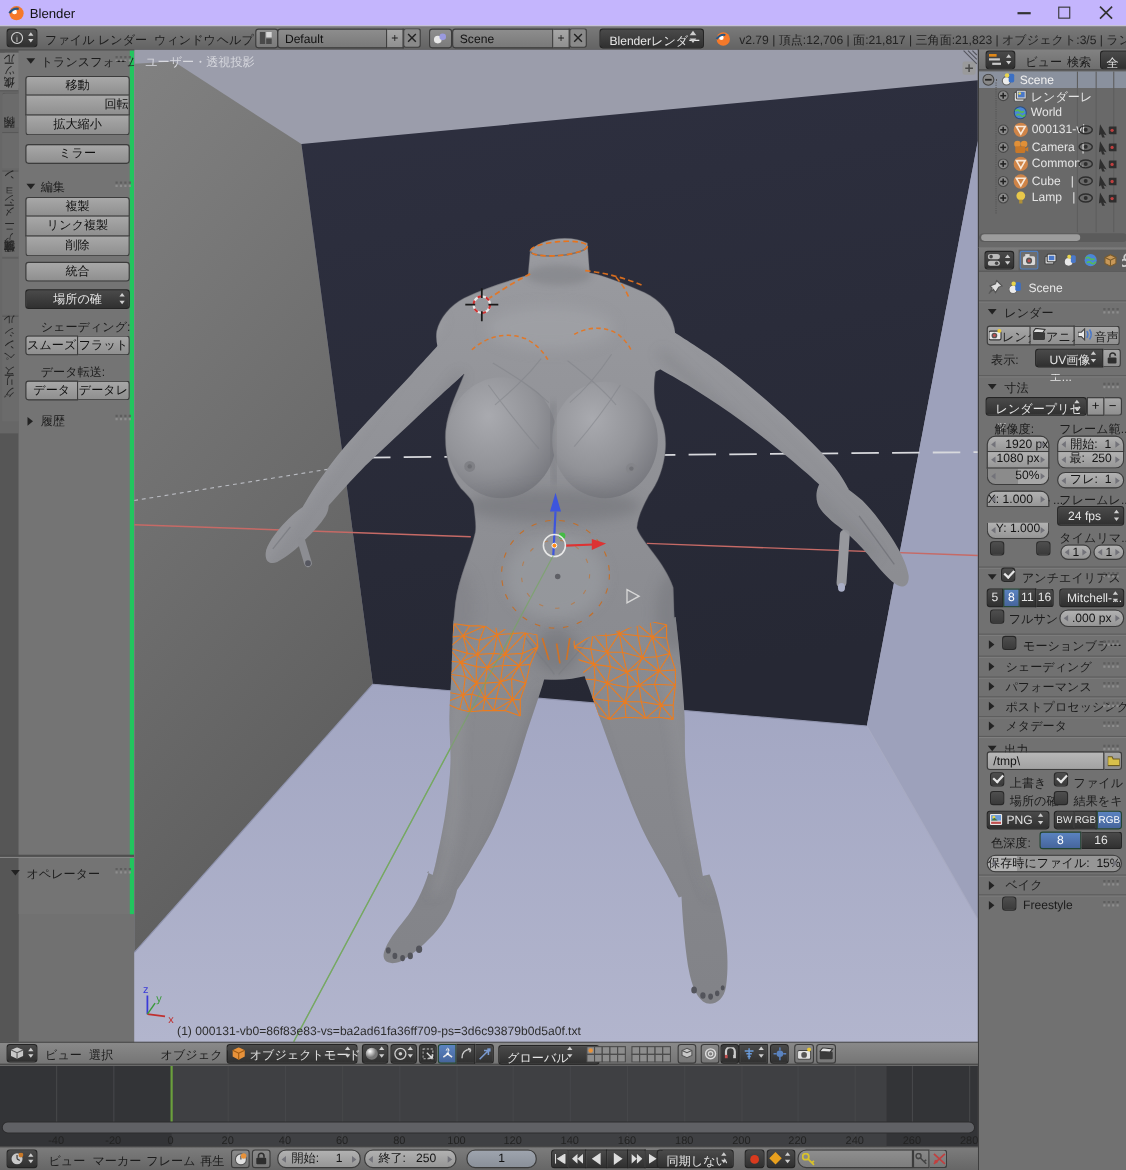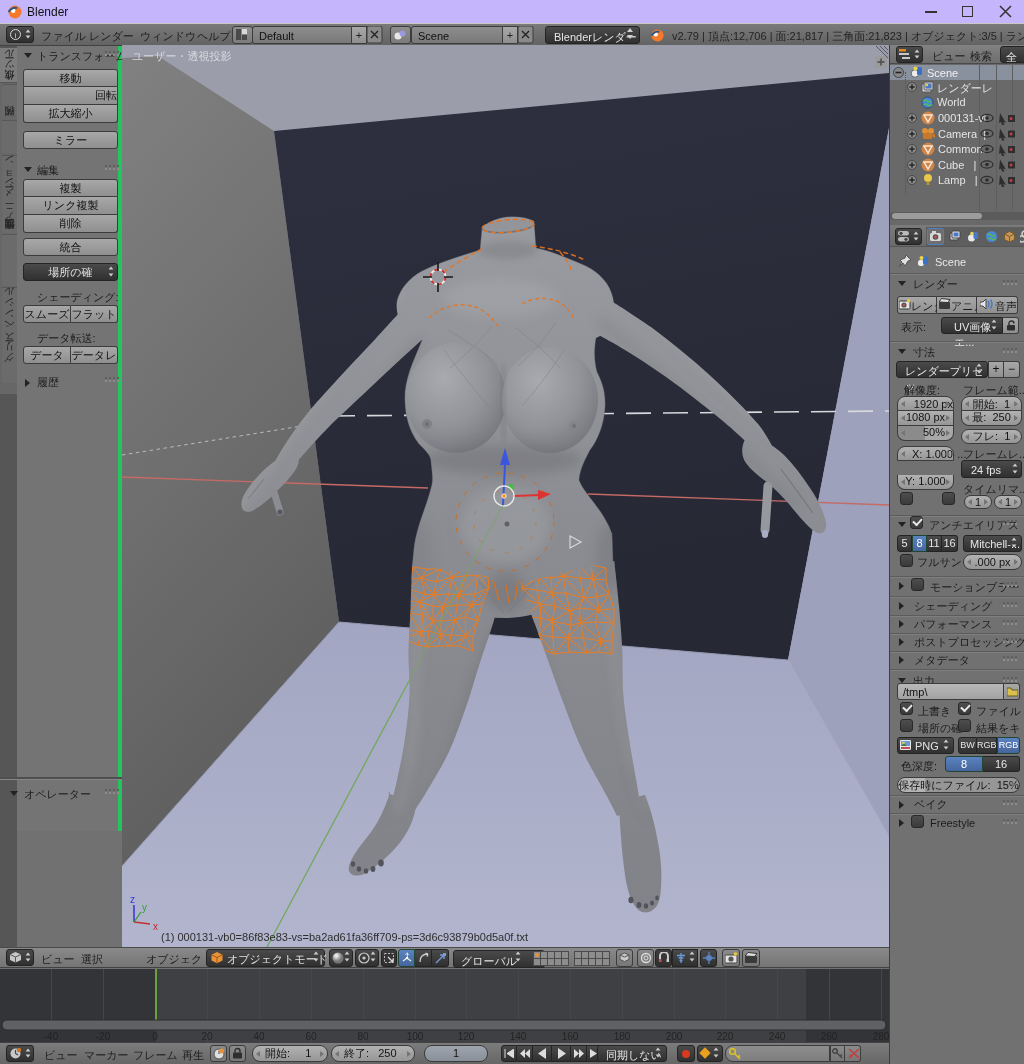--- a/index.html
+++ b/index.html
@@ -535,21 +535,21 @@
  <div class="a tx" style="left:14px;top:158px">解像度:</div>
  <div class="a tx" style="left:73px;top:158px">フレーム範...</div>
  <div class="a fld" style="left:7px;top:171px;width:57px;height:15px;border-radius:8px 8px 0 0;text-align:right;line-height:14px">1920 px</div>
  <div class="a fld" style="left:7px;top:186px;width:57px;height:15px;border-radius:0;border-top:none;text-align:center;line-height:13px">1080 px</div>
  <div class="a fld" style="left:7px;top:201px;width:57px;height:15px;border-radius:0 0 8px 8px;border-top:none;text-align:right;line-height:13px;padding-right:8px;background:linear-gradient(90deg,#8b8b8b 50%,#a8a8a8 50%)">50%</div>
  <div class="a fld" style="left:71px;top:171px;width:61px;height:15px;border-radius:8px 8px 0 0;text-align:center;line-height:14px">開始:&nbsp;&nbsp;1</div>
  <div class="a fld" style="left:71px;top:186px;width:61px;height:15px;border-radius:0 0 8px 8px;border-top:none;text-align:center;line-height:13px">最:&nbsp;&nbsp;250</div>
  <div class="a fld" style="left:71px;top:204px;width:61px;height:15px;text-align:center;line-height:13px">フレ:&nbsp;&nbsp;1</div>
  <div class="a tx" style="left:11px;top:222px">アスペクト...</div>
  <div class="a tx" style="left:73px;top:222px">フレームレ...</div>
- <div class="a fld" style="left:7px;top:221px;width:57px;height:15px;border-radius:8px 8px 0 0;text-align:right;line-height:14px">X: 1.000</div>
+ <div class="a fld" style="left:7px;top:221px;width:57px;height:15px;border-radius:8px 8px 0 0;text-align:left;line-height:14px">X: 1.000</div>
  <div class="a fld" style="left:7px;top:250px;width:57px;height:15px;border-radius:0 0 8px 8px;border-top:none;text-align:center;line-height:13px">Y: 1.000</div>
  <div class="a db" style="left:71px;top:235px;width:61px;height:18px;padding:3px 0 0 9px">24 fps</div>
  <div class="a tu" style="left:122px;top:238px;transform:scale(.8)"></div>
       <div class="a td" style="left:122px;top:245px;transform:scale(.8)"></div>
  <div class="a tx" style="left:73px;top:257px">タイムリマ...</div>
  <div class="a cb" style="left:10px;top:267px"></div>
  <div class="a cb" style="left:52px;top:267px"></div>
  <div class="a fld" style="left:74px;top:270px;width:28px;height:14px;text-align:center;line-height:12px">1</div>
  <div class="a fld" style="left:104px;top:270px;width:28px;height:14px;text-align:center;line-height:12px">1</div>
  <div class="a sep" style="left:0;top:290px;width:135px"></div>

